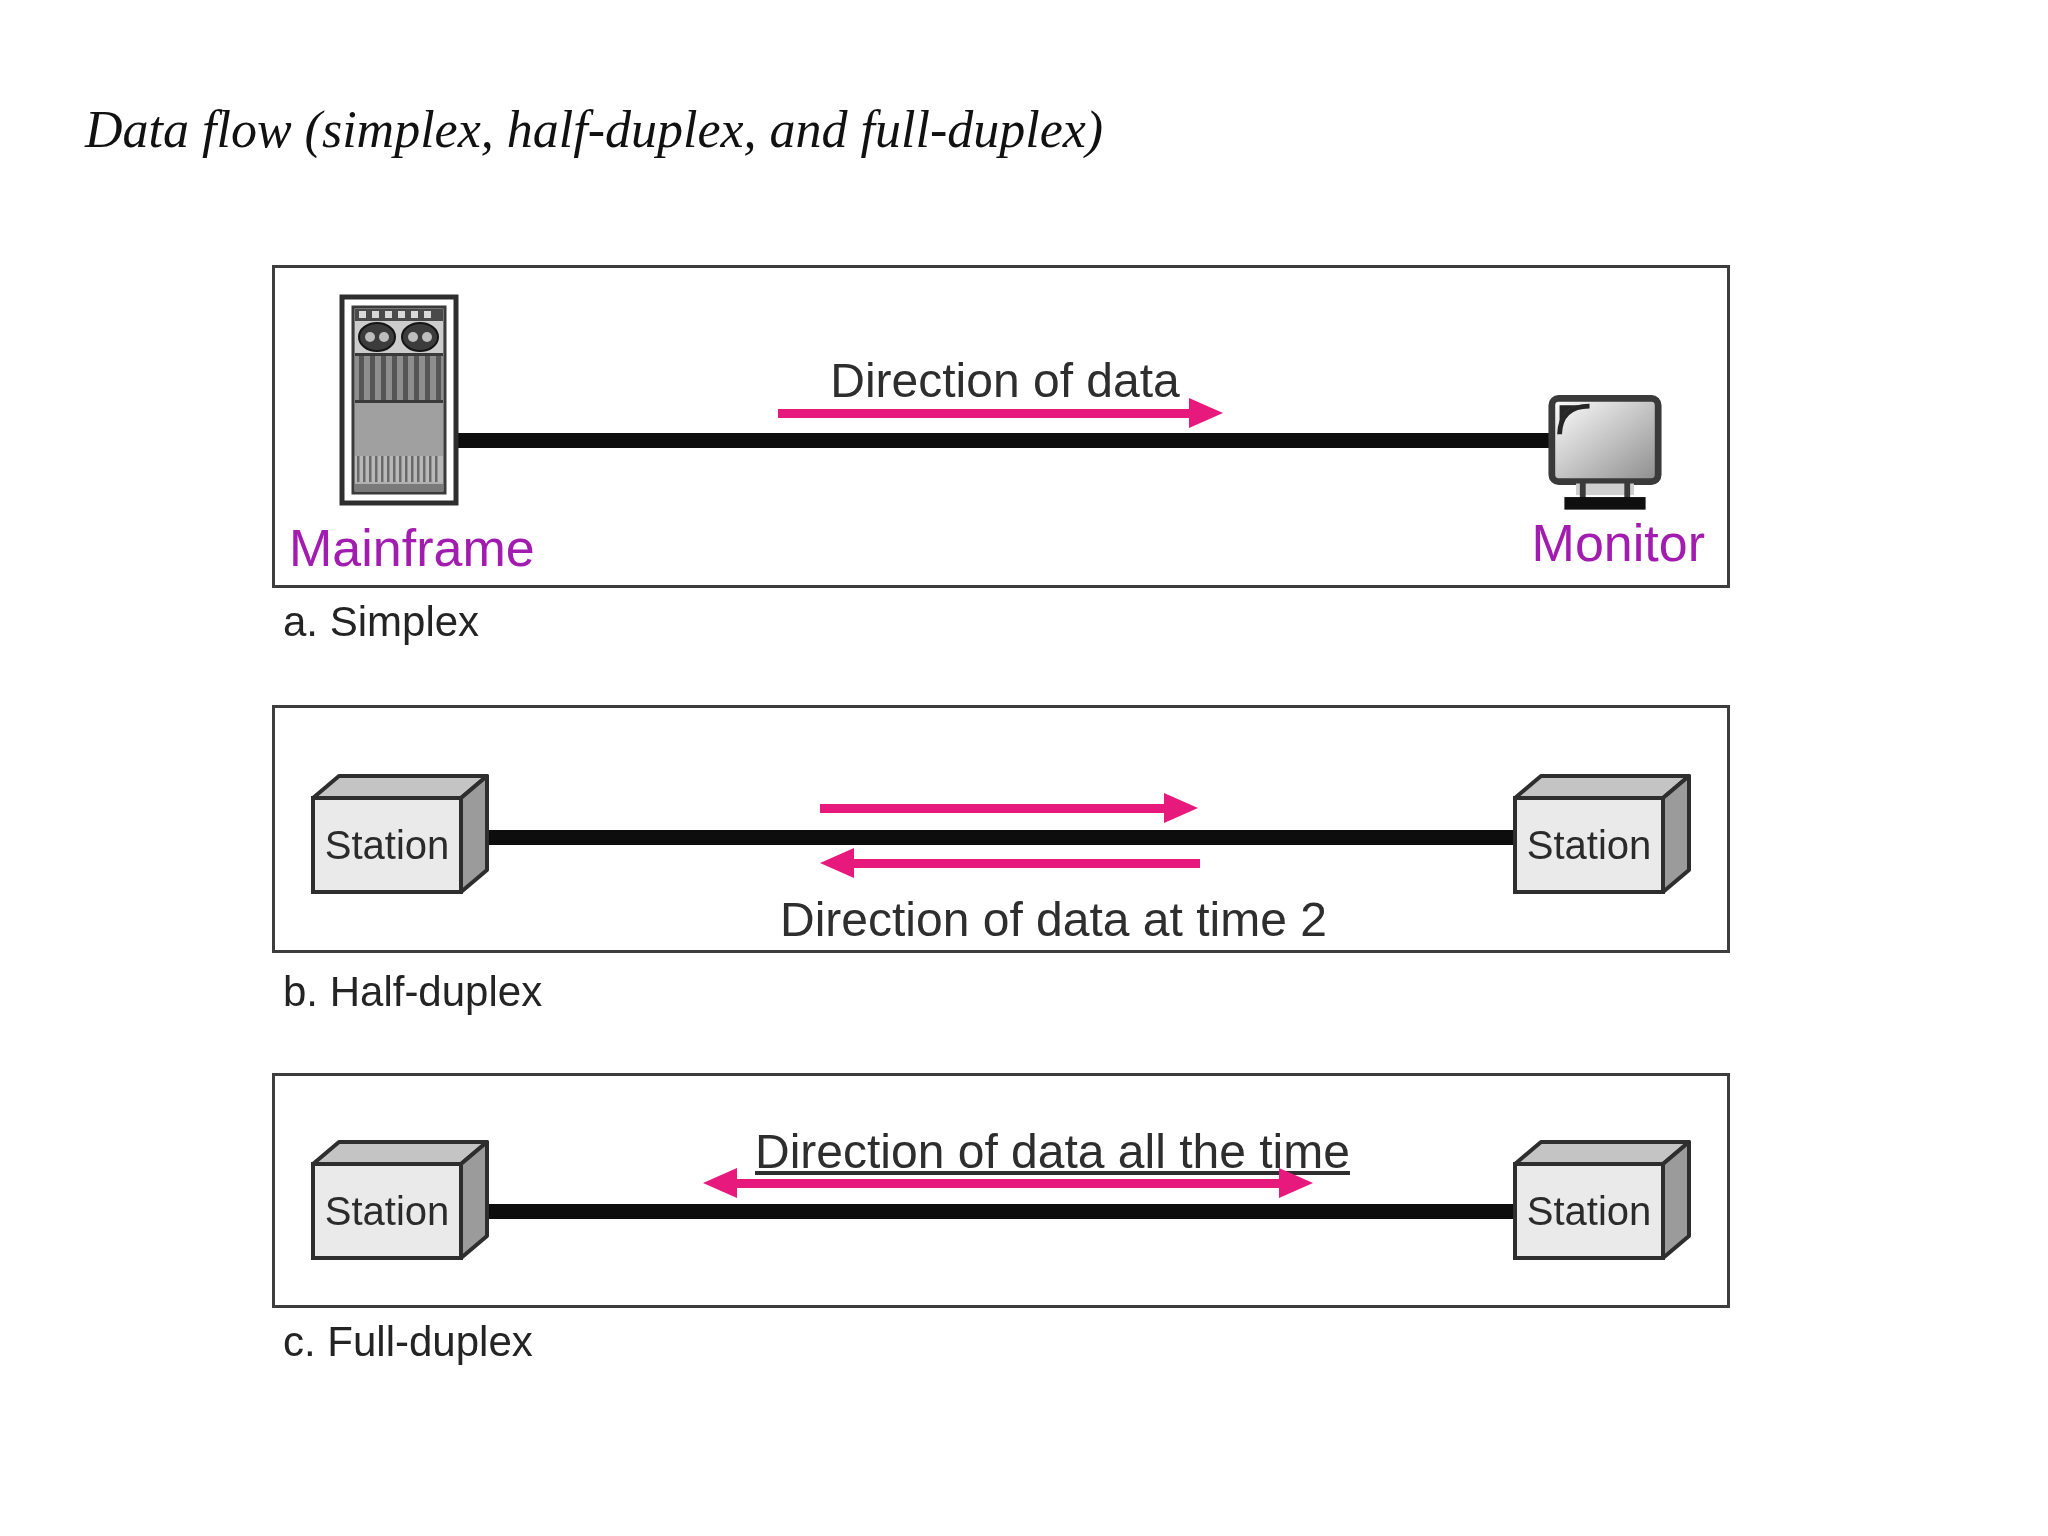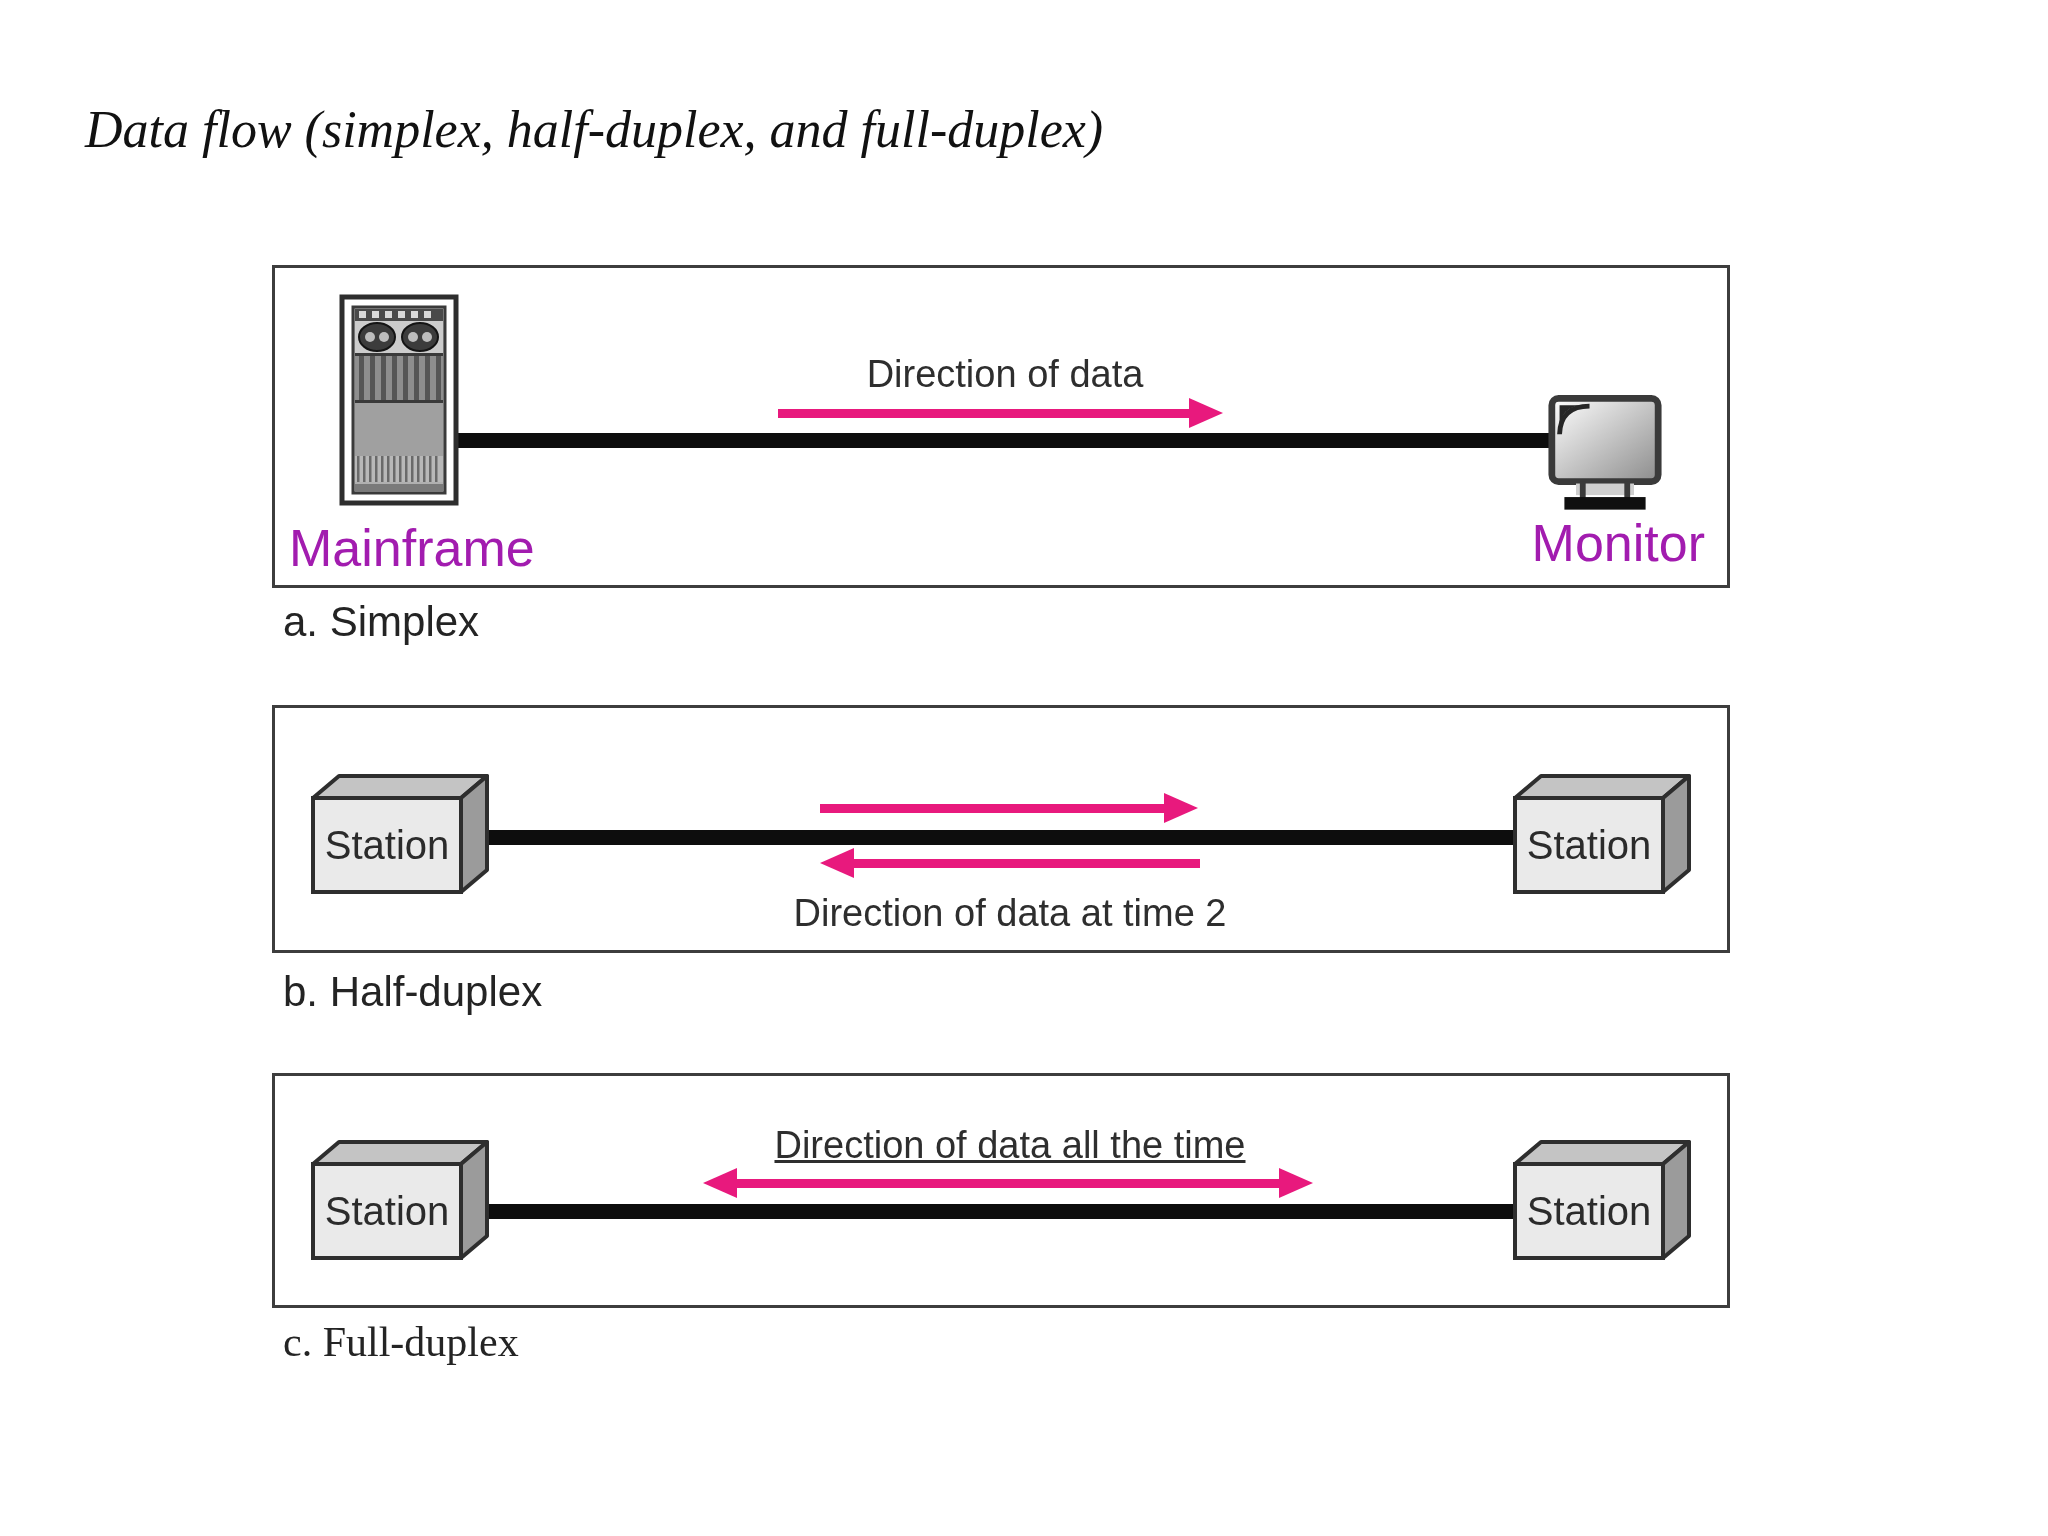--- a/index.html
+++ b/index.html
@@ -35,42 +35,42 @@
 
   .caption {
     position: absolute;
     left: 283px;
     font-size: 42px;
     color: #242424;
     white-space: nowrap;
   }
   .caption-a { top: 598px; text-align: center; }
   .caption-b { top: 968px; }
-  .caption-c { top: 1318px; font-family: Liberation Serif, serif; }
+  .caption-c { top: 1318px; }
 
   .device { position: absolute; z-index: 2; }
   .device-label {
     position: absolute;
     font-size: 52px;
     color: #a21caf;
     text-align: right;
     white-space: nowrap;
     z-index: 2;
   }
 
   .conn-line {
     position: absolute;
     height: 15px;
     background: #0d0d0d;
     z-index: 1;
   }
 
   .flow-text {
     position: absolute;
-    font-size: 38px;
+    font-size: 48px;
     color: #2e2e2e;
     text-align: center;
     white-space: nowrap;
     z-index: 3;
   }
 
   .arrow {
     position: absolute;
     display: flex;
     align-items: center;

